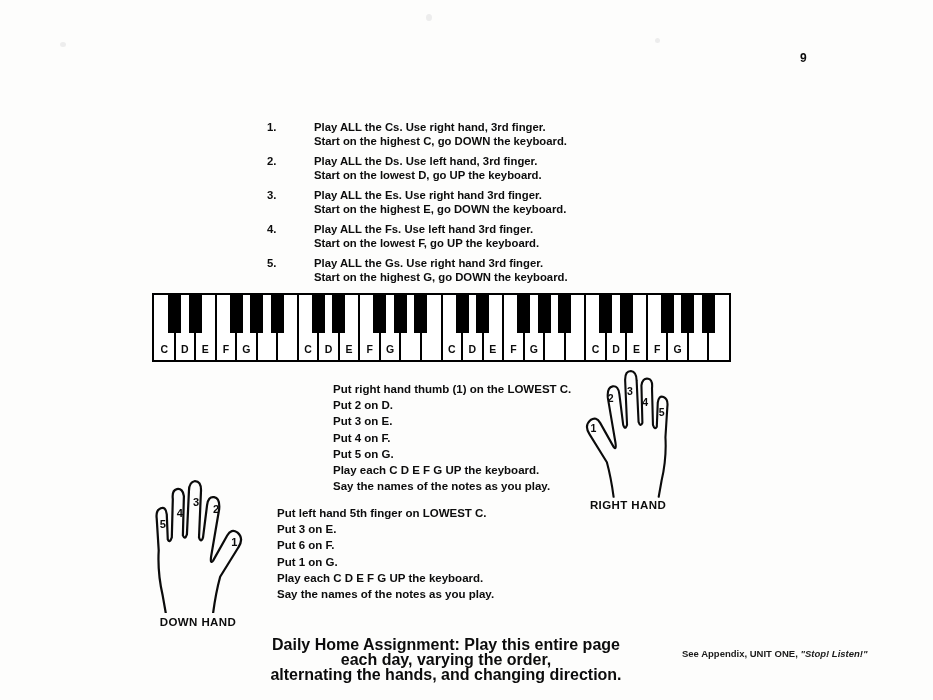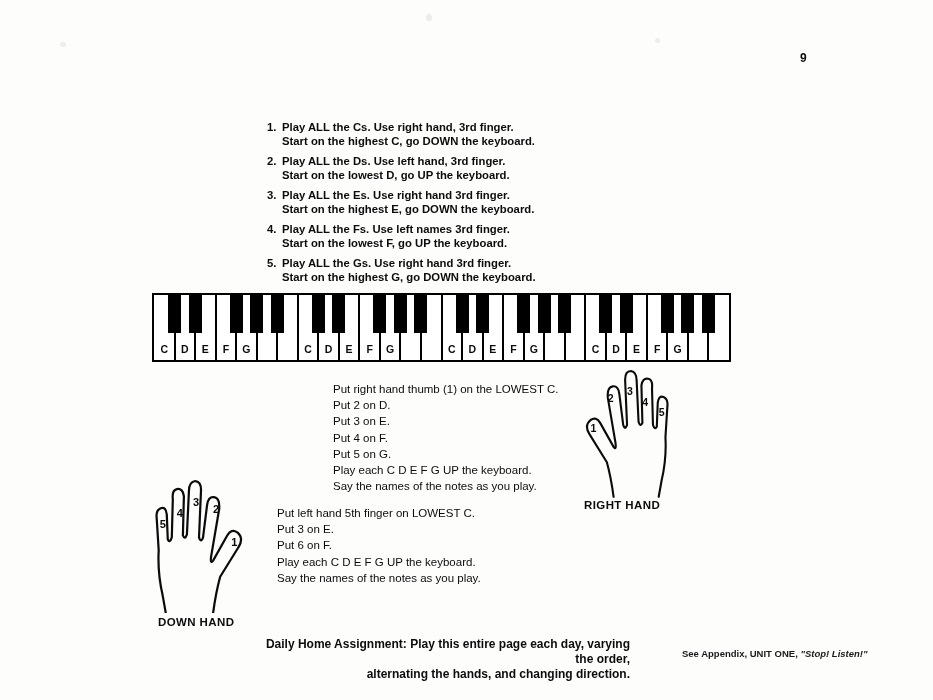--- a/index.html
+++ b/index.html
@@ -10,45 +10,45 @@
   }
   .page-number{position:absolute;left:800px;top:51px;font-size:12px;font-weight:bold;}
   .title{
     position:absolute;left:84px;top:68px;margin:0;
     font-size:27px;font-weight:bold;font-style:italic;letter-spacing:.5px;word-spacing:7px;
   }
   .instructions{position:absolute;left:267px;top:121px;}
   .instr{display:flex;margin-bottom:7px;font-size:11.3px;font-weight:bold;line-height:13.5px;}
   .instr-num{width:13px;flex:0 0 13px;}
   .instr-text{padding-left:2px;}
-  .instr-text .l{display:block;}
+  .instr-text .l{display:block;margin-left:32px;}
 
   .keyboard{
     position:absolute;left:152px;top:293px;width:575px;height:65px;
     border:2px solid #000;background:#fff;
   }
   .kb-sep{position:absolute;width:2px;bottom:0;background:#000;}
   .kb-black{position:absolute;top:0;width:13px;height:38px;background:#000;z-index:2;}
   .kb-label{position:absolute;bottom:5px;font-size:10.5px;font-weight:bold;text-align:center;z-index:1;}
 
-  .hand-text{position:absolute;font-size:11.5px;font-weight:normal;line-height:16.2px;}
+  .hand-text{position:absolute;font-size:11.5px;font-weight:bold;line-height:16.2px;}
   .rh-text{left:333px;top:381px;}
   .lh-text{left:277px;top:505px;}
   .hand-fig{position:absolute;}
   .rh-fig{left:580px;top:366px;}
   .lh-fig{left:147px;top:477px;}
   .hand-fig path{fill:none;stroke:#0b0b0b;stroke-width:2.2;stroke-linecap:round;stroke-linejoin:round;}
   .hand-fig text{font-family:"Liberation Sans",sans-serif;font-size:11px;font-weight:bold;fill:#0b0b0b;}
-  .hand-label{position:absolute;font-size:11.5px;font-weight:bold;letter-spacing:.4px;text-align:left;}
+  .hand-label{position:absolute;font-size:11.5px;font-weight:bold;letter-spacing:.4px;text-align:center;}
   .rh-label{left:584px;top:499px;width:88px;}
   .lh-label{left:158px;top:616px;width:80px;}
 
   .assignment{
-    position:absolute;left:262px;top:637px;width:368px;text-align:right;
-    font-size:12px;font-weight:bold;line-height:15px;
+    position:absolute;left:262px;top:637px;width:368px;text-align:center;
+    font-size:16px;font-weight:bold;line-height:15px;
   }
   .appendix{position:absolute;left:682px;top:648px;font-size:9.5px;font-weight:bold;color:#1a1a1a;}
   .appendix .it{font-style:italic;}
   .smudge{position:absolute;background:#ededed;border-radius:50%;}
 </style>
 </head>
 <body>
 
 <div class="page">
 
@@ -76,21 +76,21 @@
     <div class="instr">
       <span class="instr-num">3.</span>
       <span class="instr-text">
         <span class="l">Play ALL the Es. Use right hand 3rd finger.</span>
         <span class="l">Start on the highest E, go DOWN the keyboard.</span>
       </span>
     </div>
     <div class="instr">
       <span class="instr-num">4.</span>
       <span class="instr-text">
-        <span class="l">Play ALL the Fs. Use left names 3rd finger.</span>
+        <span class="l">Play ALL the Fs. Use left hand 3rd finger.</span>
         <span class="l">Start on the lowest F, go UP the keyboard.</span>
       </span>
     </div>
     <div class="instr">
       <span class="instr-num">5.</span>
       <span class="instr-text">
         <span class="l">Play ALL the Gs. Use right hand 3rd finger.</span>
         <span class="l">Start on the highest G, go DOWN the keyboard.</span>
       </span>
     </div>
@@ -183,20 +183,21 @@
     <text x="52" y="29" text-anchor="middle">3</text>
     <text x="68" y="40" text-anchor="middle">4</text>
     <text x="85" y="51" text-anchor="middle">5</text>
   </svg>
   <div class="hand-label rh-label">RIGHT HAND</div>
 
   <div class="hand-text lh-text">
     <div>Put left hand 5th finger on LOWEST C.</div>
     <div>Put 3 on E.</div>
     <div>Put 6 on F.</div>
+    <div>Put 1 on G.</div>
     <div>Play each C D E F G UP the keyboard.</div>
     <div>Say the names of the notes as you play.</div>
   </div>
 
   <svg class="hand-fig lh-fig" width="102" height="136" viewBox="0 0 100 135">
     <g transform="translate(100,0) scale(-1,1)">
       <path d="M35,135 C33,120 31,110 28,99 L10,70 Q4,61 11,55 Q17,51 21,58 L35,83 Q38,87 37,79 L29,32 Q28,21 34,20 Q40,19 41,28 L45,60 Q47,66 49,60 L47,13 Q47,4 53,4 Q59,5 59,14 L61,57 Q63,63 65,58 L64,19 Q65,11 71,12 Q76,13 75,22 L76,60 Q78,66 80,62 L81,37 Q82,29 87,31 Q92,33 91,41 L89,73 C90,90 88,105 85,118 L82,135"></path>
     </g>
     <text x="15" y="51" text-anchor="middle">5</text>
     <text x="32" y="40" text-anchor="middle">4</text>

